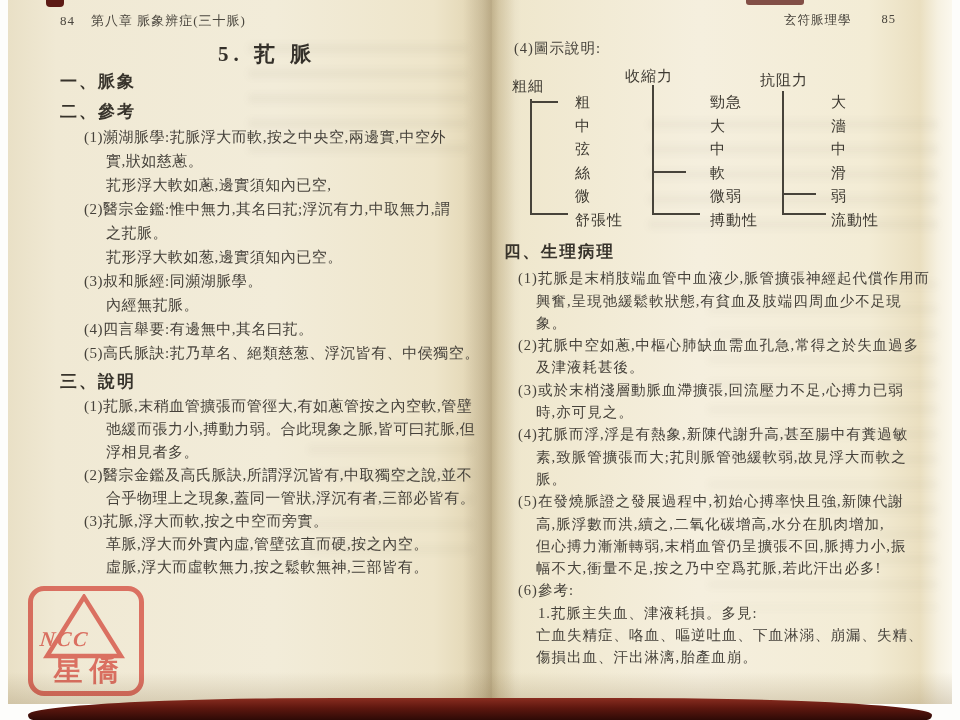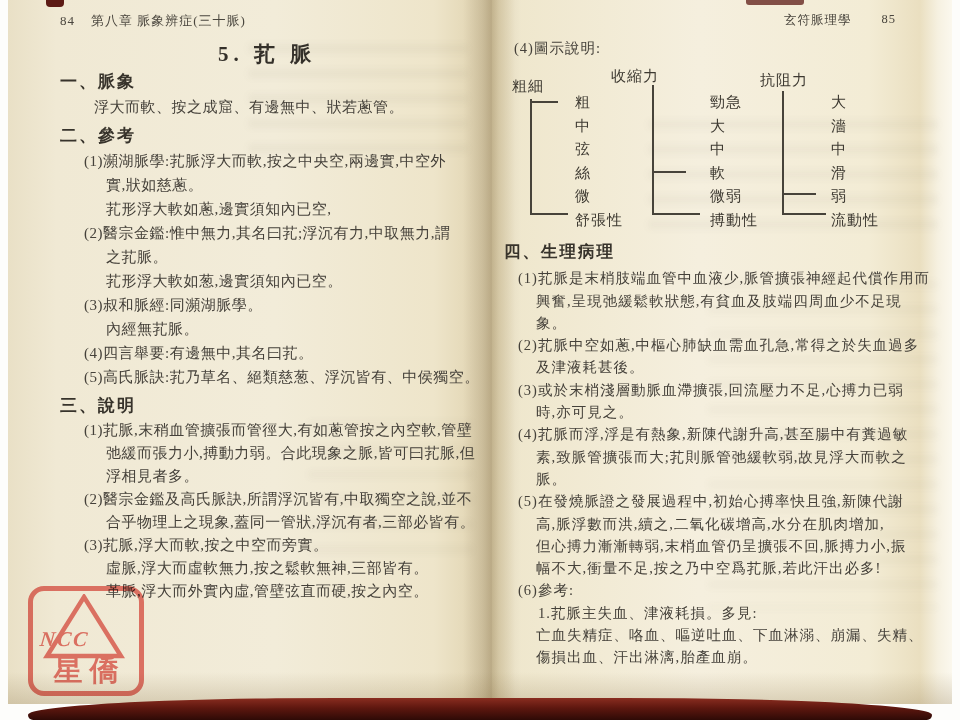--- a/index.html
+++ b/index.html
@@ -66,21 +66,21 @@
   .rln{white-space:nowrap;font-size:14.5px;line-height:22.3px;letter-spacing:1px;}
   .r-a{margin-left:14px;}
   .r-b{margin-left:32px;}
   .r-c{margin-left:34px;}
   .r-d{margin-left:32px;}
 
   
   .diagram{position:relative;height:172px;margin:4px 0 4px;}
   .dtitle{position:absolute;font-size:15px;letter-spacing:1px;color:#3d3931;}
   .dt1{left:8px;top:14px;}
-  .dt2{left:107px;top:4px;}
+  .dt2{left:121px;top:4px;}
   .dt3{left:256px;top:8px;}
   .vline{position:absolute;width:1.6px;background:#47433a;}
   .v1{left:26px;top:36px;height:116px;}
   .v2{left:148px;top:22px;height:130px;}
   .v3{left:278px;top:28px;height:124px;}
   .tick{position:absolute;height:1.6px;background:#47433a;}
   .t1a{left:26px;top:38px;width:28px;}
   .t1b{left:26px;top:150px;width:38px;}
   .t2a{left:148px;top:108px;width:34px;}
   .t2b{left:148px;top:150px;width:48px;}
@@ -116,21 +116,20 @@
     <div class="ghost g1"></div>
     <div class="ghost g2"></div>
     <div class="pl-content">
       <div class="pg-head">
         <span>84</span>
         <span>第八章 脈象辨症(三十脈)</span>
       </div>
       <div class="pl-title">5. 芤 脈</div>
 
       <div class="sec">一、脈象</div>
-      <div class="ln ind-s1">浮大而軟、按之成窟、有邊無中、狀若蔥管。</div>
 
       <div class="sec mt2">二、參考</div>
       <div class="ln ind-a">(1)瀕湖脈學:芤脈浮大而軟,按之中央空,兩邊實,中空外</div>
       <div class="ln ind-b">實,狀如慈蔥。</div>
       <div class="ln ind-b">芤形浮大軟如蔥,邊實須知內已空,</div>
       <div class="ln ind-a">(2)醫宗金鑑:惟中無力,其名曰芤;浮沉有力,中取無力,謂</div>
       <div class="ln ind-b">之芤脈。</div>
       <div class="ln ind-b">芤形浮大軟如葱,邊實須知內已空。</div>
       <div class="ln ind-a">(3)叔和脈經:同瀕湖脈學。</div>
       <div class="ln ind-b">內經無芤脈。</div>
@@ -138,22 +137,22 @@
       <div class="ln ind-a">(5)高氏脈訣:芤乃草名、絕類慈葱、浮沉皆有、中侯獨空。</div>
 
       <div class="sec mt2">三、說明</div>
       <div class="s3">
         <div class="ln ind-a">(1)芤脈,末稍血管擴張而管徑大,有如蔥管按之內空軟,管壁</div>
         <div class="ln ind-b">弛緩而張力小,搏動力弱。合此現象之脈,皆可曰芤脈,但</div>
         <div class="ln ind-b">浮相見者多。</div>
         <div class="ln ind-a">(2)醫宗金鑑及高氏脈訣,所謂浮沉皆有,中取獨空之說,並不</div>
         <div class="ln ind-b">合乎物理上之現象,蓋同一管狀,浮沉有者,三部必皆有。</div>
         <div class="ln ind-a">(3)芤脈,浮大而軟,按之中空而旁實。</div>
+        <div class="ln ind-b">革脈,浮大而外實內虛,管壁弦直而硬,按之內空。</div>
         <div class="ln ind-b">虛脈,浮大而虛軟無力,按之鬆軟無神,三部皆有。</div>
-        <div class="ln ind-b">革脈,浮大而外實內虛,管壁弦直而硬,按之內空。</div>
       </div>
     </div>
   </div>
 
   <div class="page page-right ink">
     <div class="ghost g3" style="left:156px;top:120px;"></div>
     <div class="ghost g4" style="left:216px;top:280px;"></div>
     <div class="pr-content">
       <div class="pg-head-r">
         <span>玄符脈理學</span>

